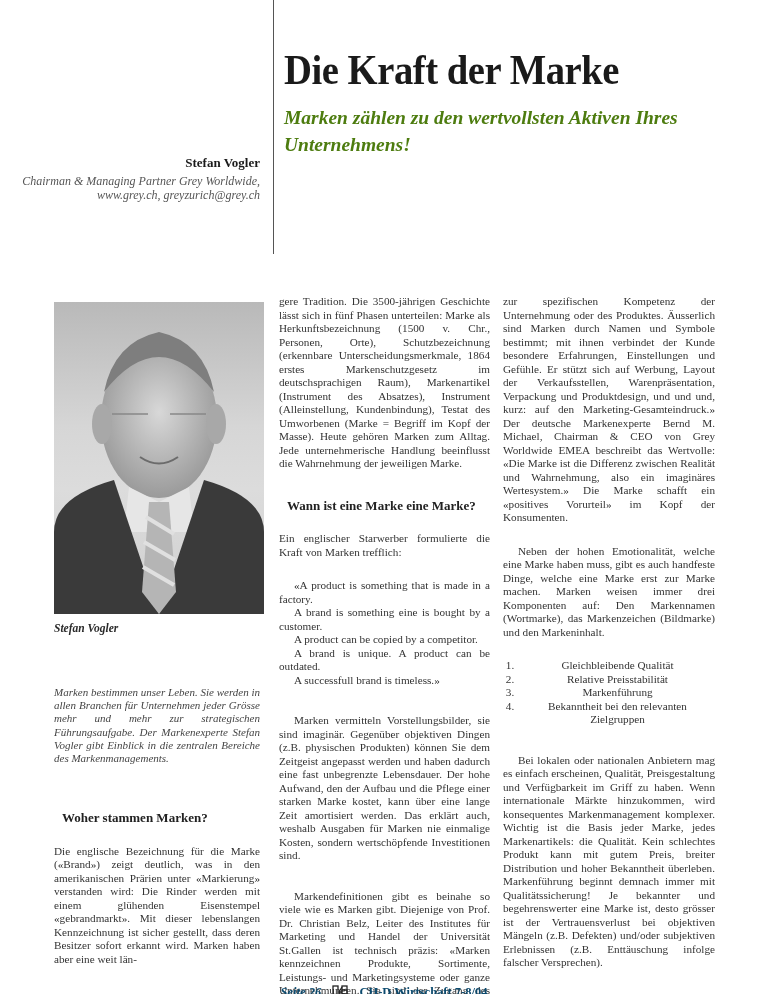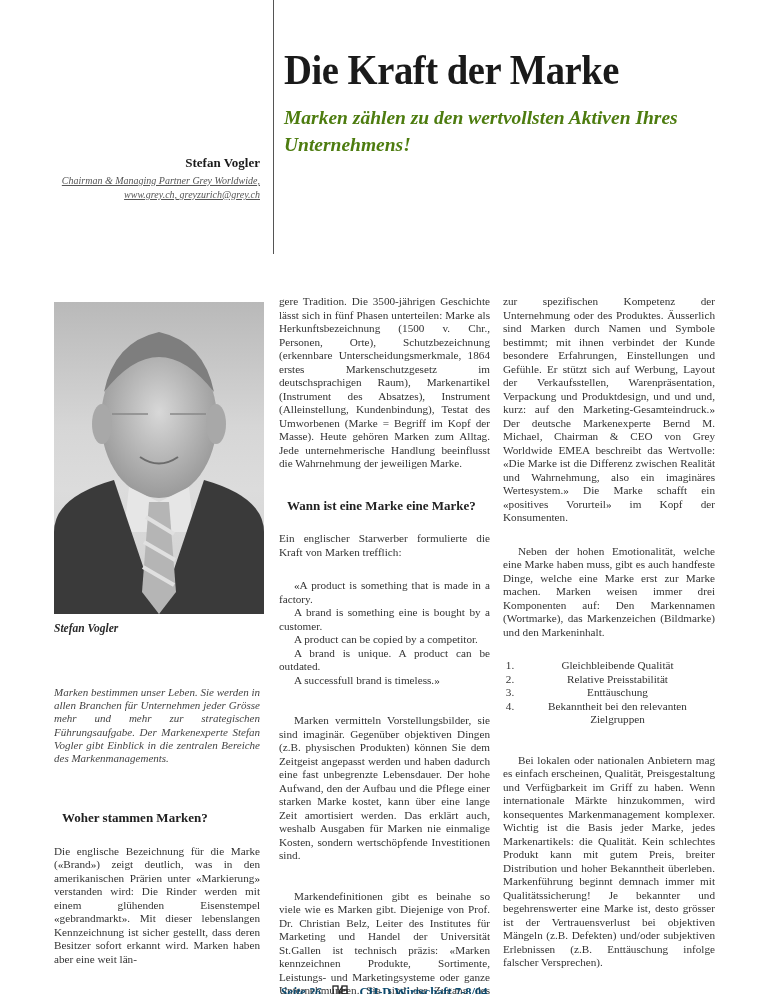--- a/index.html
+++ b/index.html
@@ -5,21 +5,21 @@
   html, body { margin: 0; padding: 0; background: #ffffff; }
   body { width: 768px; height: 994px; position: relative; overflow: hidden;
          font-family: "Liberation Serif", "DejaVu Serif", serif; color: #2a2a2a; }
   .divider { position: absolute; left: 273px; top: 0; width: 1px; height: 254px; background: #555; }
   .title { position: absolute; left: 284px; top: 46px; margin: 0; font-size: 42px; font-weight: bold;
            color: #1a1a1a; letter-spacing: -0.5px; transform: scaleX(0.92); transform-origin: left; white-space: nowrap; }
   .subtitle { position: absolute; left: 284px; top: 104px; margin: 0; width: 420px; font-size: 19.5px;
               font-weight: bold; font-style: italic; line-height: 27px; color: #4d7c0f; }
   .author-block { position: absolute; left: 20px; width: 240px; top: 155px; text-align: right; }
   .author-name { font-size: 13px; font-weight: bold; color: #1a1a1a; margin: 0 0 3px 0; }
-  .author-line { font-size: 10px; font-style: italic; color: #555; line-height: 14px; margin: 0; text-decoration: underline; }
+  .author-line { font-size: 12px; font-style: italic; color: #555; line-height: 14px; margin: 0; }
   .photo { position: absolute; left: 54px; top: 302px; width: 210px; height: 312px; overflow: hidden;
            background: linear-gradient(180deg, #b9b9b9 0%, #d6d6d6 40%, #dcdcdc 60%, #cfcfcf 100%); }
   .photo svg { width: 100%; height: 100%; display: block; }
   .caption-name { position: absolute; left: 54px; top: 622px; margin: 0; font-size: 11.5px; font-weight: bold; font-style: italic; color: #2a2a2a; }
   .lead { position: absolute; left: 54px; top: 686px; width: 206px; margin: 0; font-size: 11px; font-style: italic;
           line-height: 13.2px; text-align: justify; color: #444; }
   .col { position: absolute; font-size: 11.2px; line-height: 13.5px; color: #333; text-align: justify; }
   .col p { margin: 0; }
   .col .ind { text-indent: 15px; }
   .col .gap { margin-top: 20px; }
@@ -93,21 +93,21 @@
   <p class="ind" style="margin-top:27px">Marken vermitteln Vorstellungsbilder, sie sind imaginär. Gegenüber objektiven Dingen (z.B. physischen Produkten) können Sie dem Zeitgeist angepasst werden und haben dadurch eine fast unbegrenzte Lebensdauer. Der hohe Aufwand, den der Aufbau und die Pflege einer starken Marke kostet, kann über eine lange Zeit amortisiert werden. Das erklärt auch, weshalb Ausgaben für Marken nie einmalige Kosten, sondern wertschöpfende Investitionen sind.</p>
   <p class="ind" style="margin-top:27px">Markendefinitionen gibt es beinahe so viele wie es Marken gibt. Diejenige von Prof. Dr. Christian Belz, Leiter des Institutes für Marketing und Handel der Universität St.Gallen ist technisch präzis: «Marken kennzeichnen Produkte, Sortimente, Leistungs- und Marketingsysteme oder ganze Unternehmungen. Sie sind der Zugang des Kunden</p>
 </div>
 
 <div class="col col3">
   <p>zur spezifischen Kompetenz der Unternehmung oder des Produktes. Äusserlich sind Marken durch Namen und Symbole bestimmt; mit ihnen verbindet der Kunde besondere Erfahrungen, Einstellungen und Gefühle. Er stützt sich auf Werbung, Layout der Verkaufsstellen, Warenpräsentation, Verpackung und Produktdesign, und und und, kurz: auf den Marketing-Gesamteindruck.» Der deutsche Markenexperte Bernd M. Michael, Chairman &amp; CEO von Grey Worldwide EMEA beschreibt das Wertvolle: «Die Marke ist die Differenz zwischen Realität und Wahrnehmung, also ein imaginäres Wertesystem.» Die Marke schafft ein «positives Vorurteil» im Kopf der Konsumenten.</p>
   <p class="ind gap">Neben der hohen Emotionalität, welche eine Marke haben muss, gibt es auch handfeste Dinge, welche eine Marke erst zur Marke machen. Marken weisen immer drei Komponenten auf: Den Markennamen (Wortmarke), das Markenzeichen (Bildmarke) und den Markeninhalt.</p>
   <ol class="list gap">
     <li>Gleichbleibende Qualität</li>
     <li>Relative Preisstabilität</li>
-    <li>Enttäuschung</li>
+    <li>Markenführung</li>
     <li>Bekanntheit bei den relevanten Zielgruppen</li>
   </ol>
   <p class="ind" style="margin-top:27px">Bei lokalen oder nationalen Anbietern mag es einfach erscheinen, Qualität, Preisgestaltung und Verfügbarkeit im Griff zu haben. Wenn internationale Märkte hinzukommen, wird konsequentes Markenmanagement komplexer. Wichtig ist die Basis jeder Marke, jedes Markenartikels: die Qualität. Kein schlechtes Produkt kann mit gutem Preis, breiter Distribution und hoher Bekanntheit überleben. Markenführung beginnt demnach immer mit Qualitätssicherung! Je bekannter und begehrenswerter eine Marke ist, desto grösser ist der Vertrauensverlust bei objektiven Mängeln (z.B. Defekten) und/oder subjektiven Erlebnissen (z.B. Enttäuschung infolge falscher Versprechen).</p>
 </div>
 
 <div class="footer">
   <span class="page">Seite 26</span>
   <span class="logo">
     <svg viewBox="0 0 16 16" width="16" height="16">
       <rect x="1" y="2" width="5" height="12" fill="none" stroke="#222" stroke-width="1.3"></rect>

